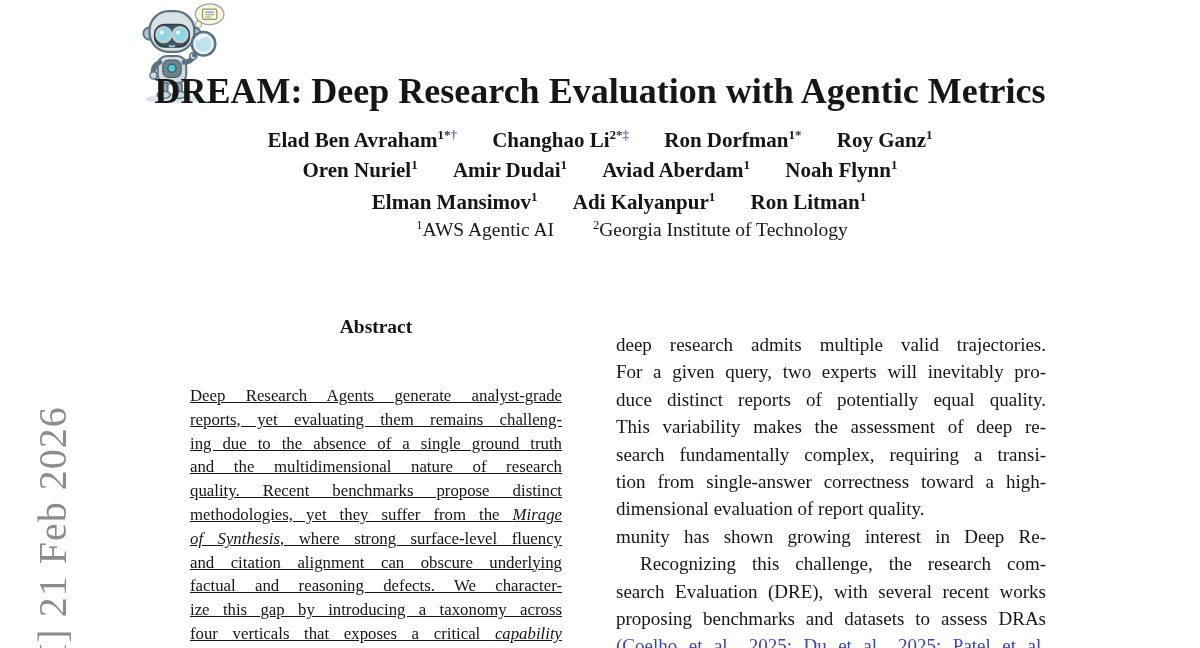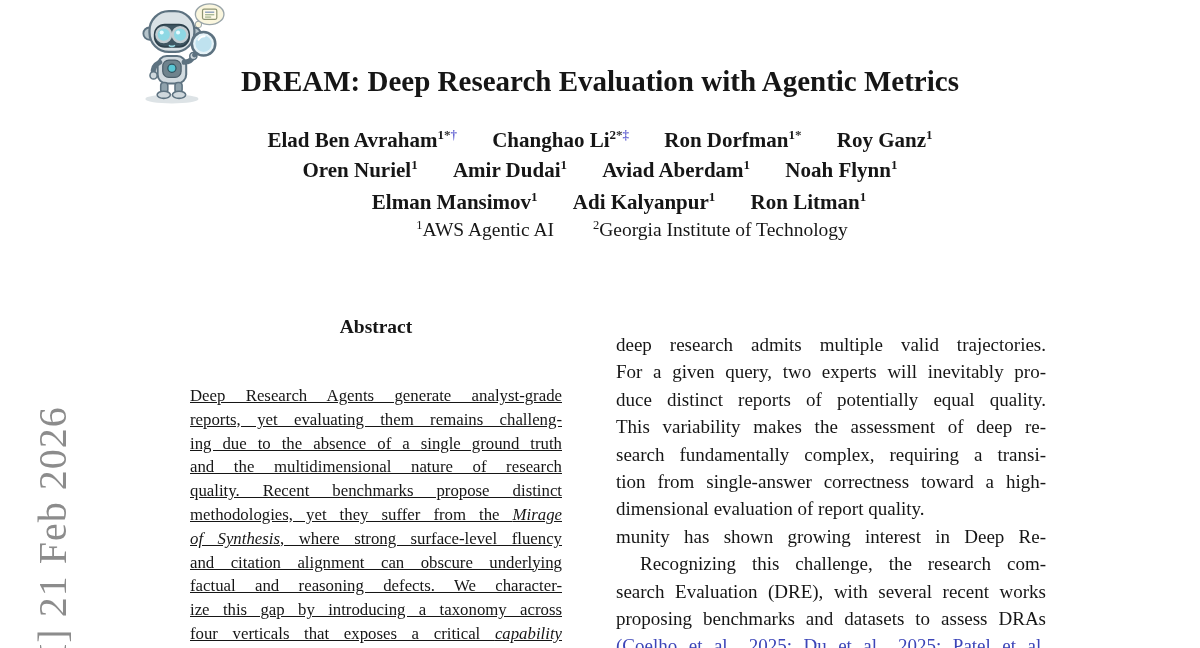--- a/index.html
+++ b/index.html
@@ -15,21 +15,21 @@
     transform:rotate(-90deg);transform-origin:0 0;
     font-size:40px;line-height:46px;letter-spacing:1px;
     color:#8c8c8c;white-space:nowrap;
   }
   
   .logo{position:absolute;left:126px;top:3px;width:100px;height:102px;}
   .logo svg{width:100%;height:100%;}
   
   .title{
     position:absolute;top:46px;left:0;width:100%;text-align:center;
-    font-size:29px;font-weight:bold;white-space:nowrap;
+    font-size:36px;font-weight:bold;white-space:nowrap;
   }
   .authors-line{
     position:absolute;left:0;width:100%;text-align:center;
     font-weight:bold;font-size:21px;white-space:nowrap;
   }
   .al1{top:127px;} .al2{top:157px;} .al3{top:189px;padding-left:19px;}
   .author{margin:10px 15px;}
   .author sup{font-size:13px;}
   .sup-num{color:#161616;}
   .sup-star{color:#333333;}

